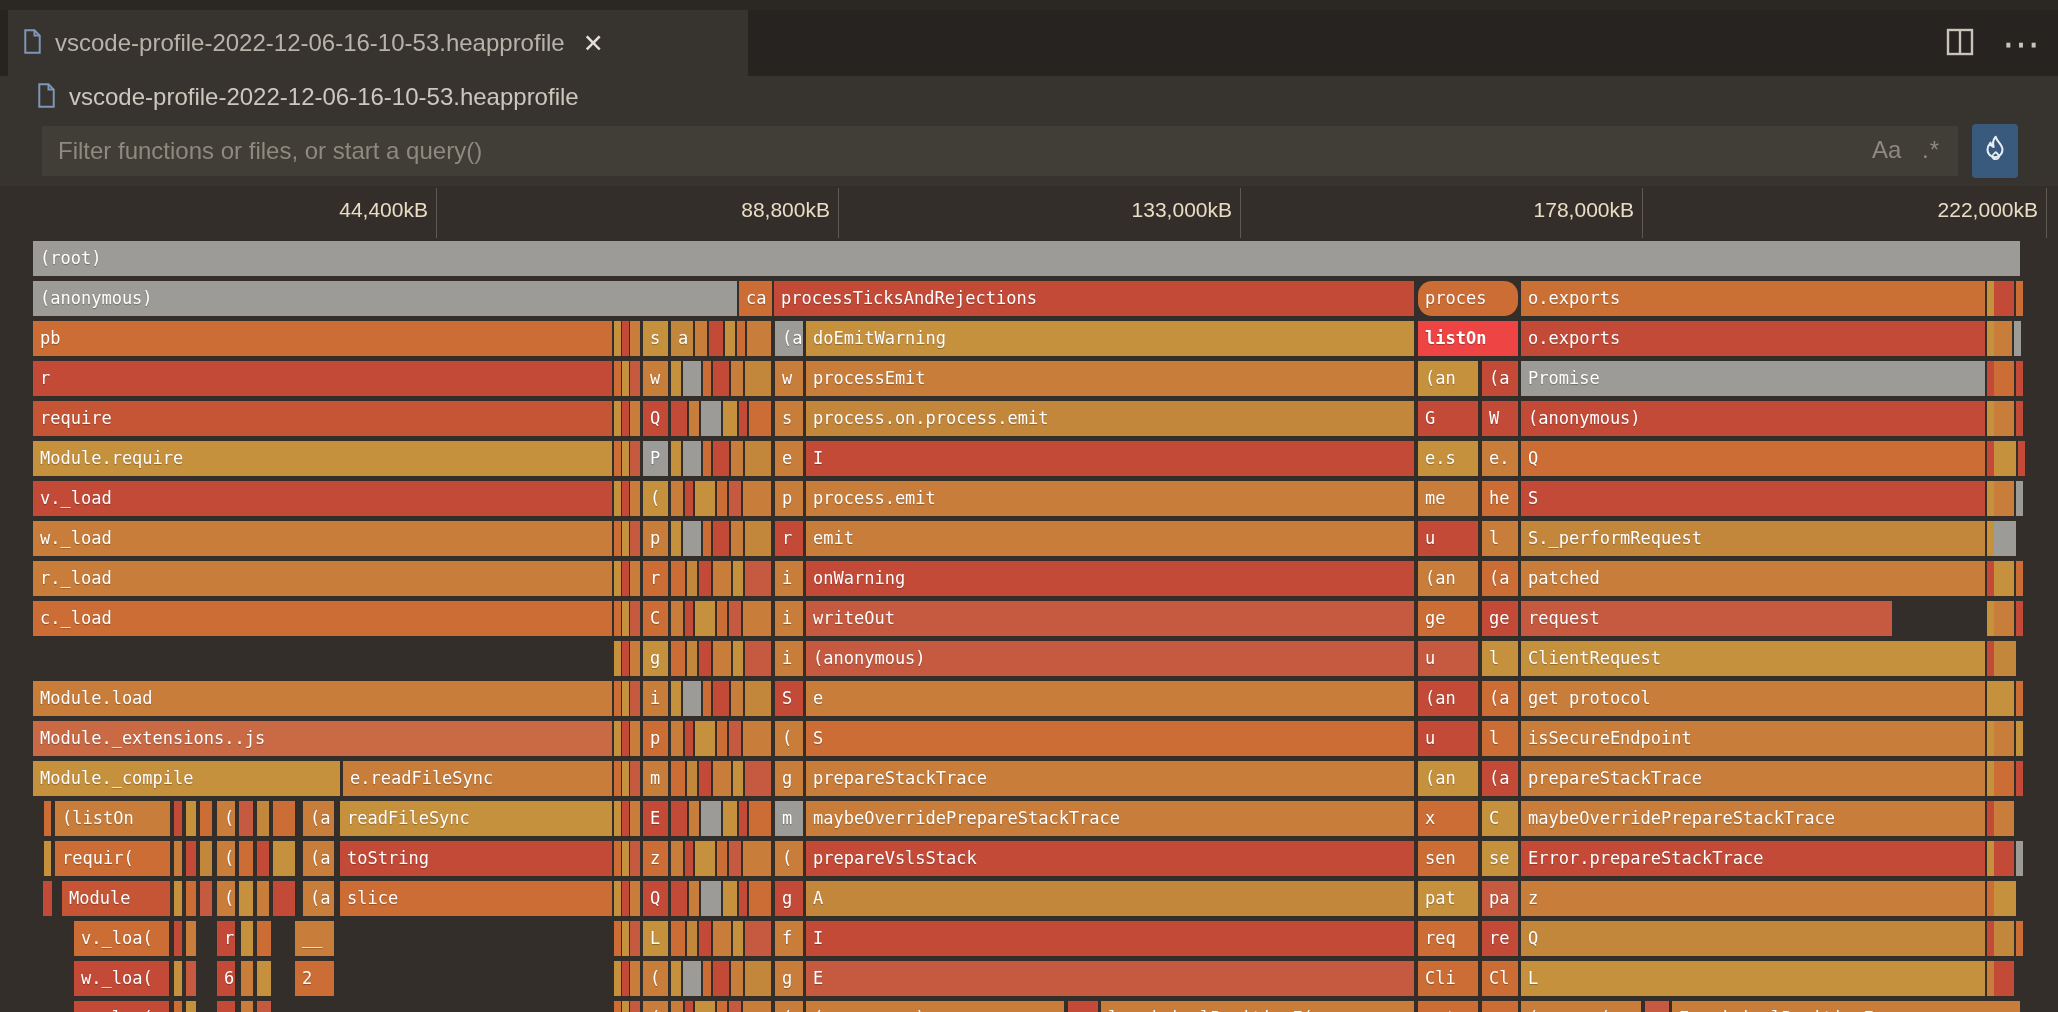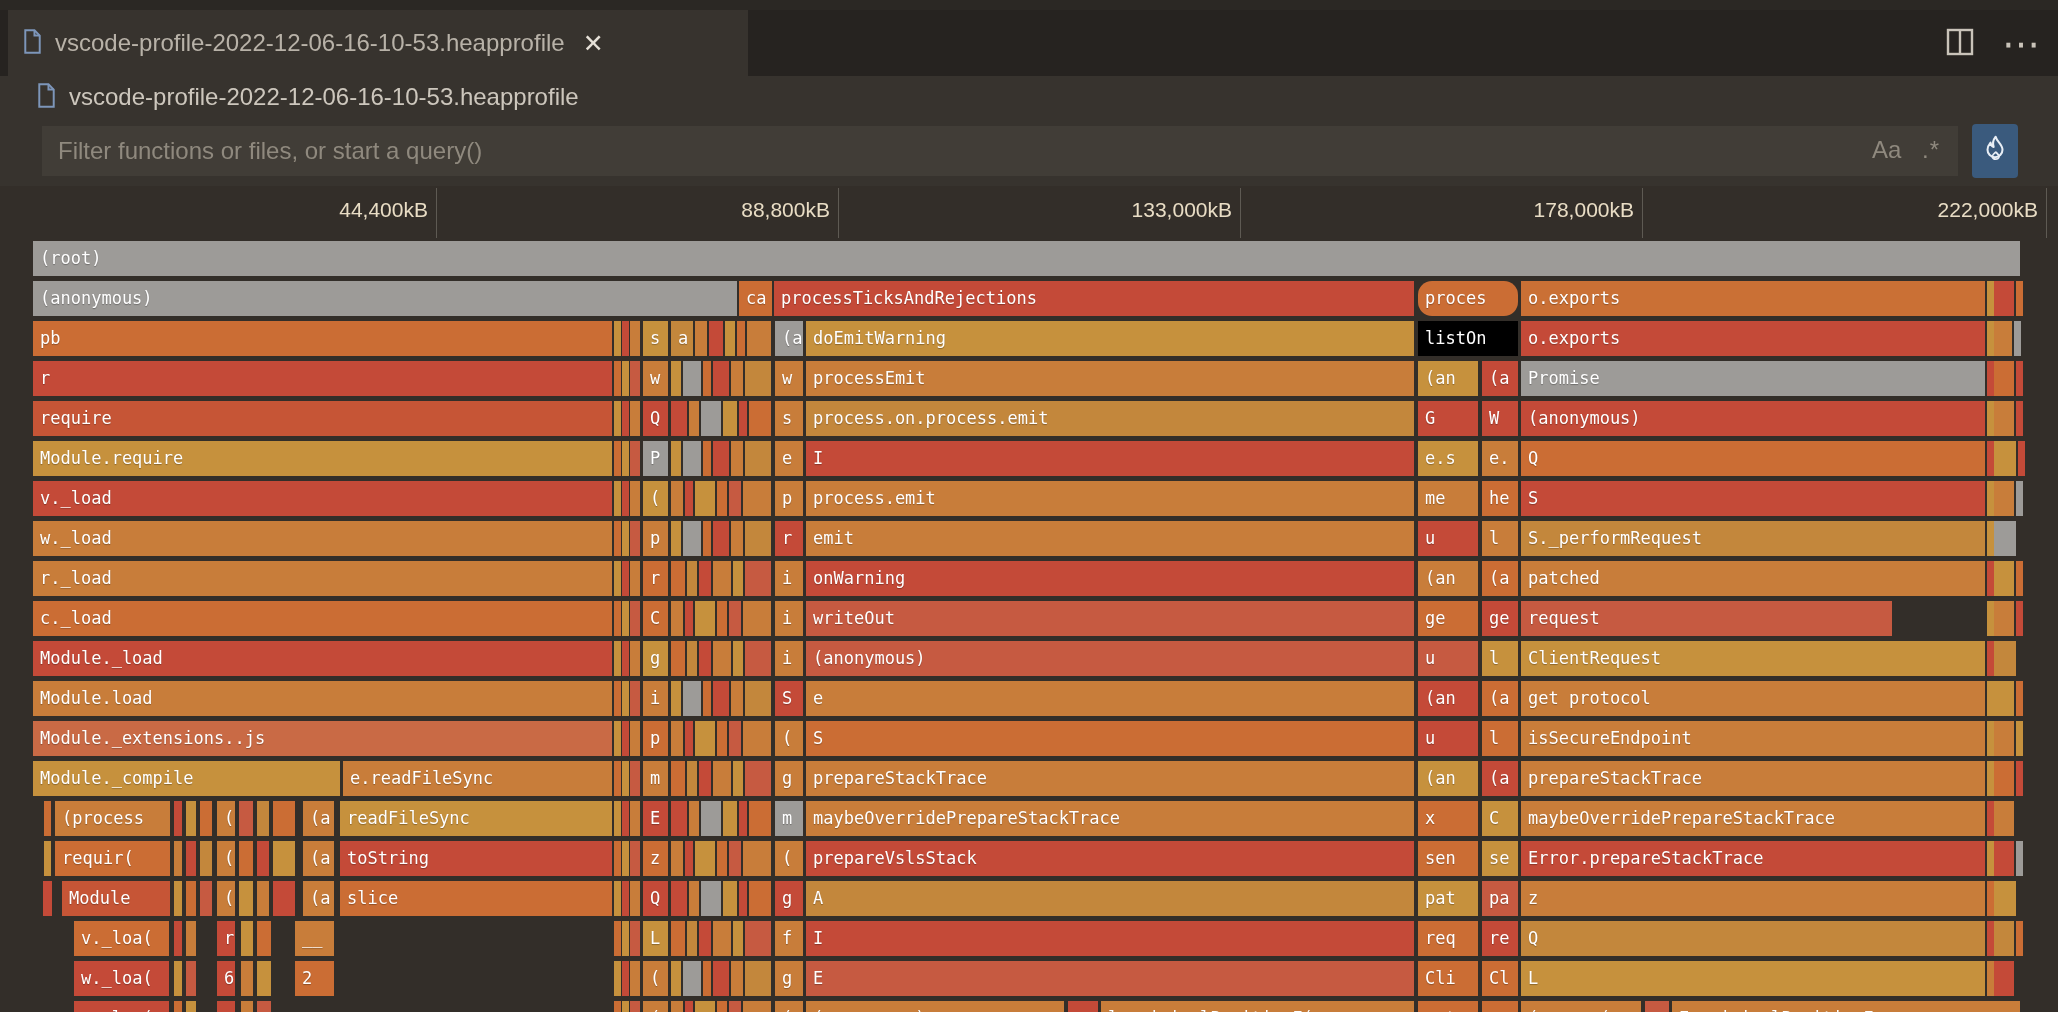--- a/index.html
+++ b/index.html
@@ -125,21 +125,21 @@
         <div class="fcell" style="left: 630px; width: 10px; background: rgb(200, 125, 58);"></div>
         <div class="fcell" style="left: 643px; width: 25px; background: rgb(198, 145, 61);">s</div>
         <div class="fcell" style="left: 671px; width: 22px; background: rgb(195, 135, 60);">a</div>
         <div class="fcell" style="left: 695px; width: 12px; background: rgb(200, 125, 58);"></div>
         <div class="fcell" style="left: 709px; width: 14px; background: rgb(196, 74, 56);"></div>
         <div class="fcell" style="left: 725px; width: 10px; background: rgb(198, 145, 61);"></div>
         <div class="fcell" style="left: 737px; width: 8px; background: rgb(203, 109, 52);"></div>
         <div class="fcell" style="left: 747px; width: 24px; background: rgb(200, 125, 58);"></div>
         <div class="fcell" style="left: 775px; width: 28px; background: rgb(157, 155, 152);">(a</div>
         <div class="fcell" style="left: 806px; width: 608px; background: rgb(198, 145, 61);">doEmitWarning</div>
-        <div class="fcell" style="left: 1418px; width: 100px; background: #000000;">listOn</div>
+        <div class="fcell" style="left: 1418px; width: 100px; background: #ef4444; font-weight: bold;">listOn</div>
         <div class="fcell" style="left: 1521px; width: 464px; background: rgb(196, 74, 56);">o.exports</div>
         <div class="fcell" style="left: 1987px; width: 5px; background: rgb(198, 145, 61);"></div>
         <div class="fcell" style="left: 1994px; width: 18px; background: rgb(200, 125, 58);"></div>
         <div class="fcell" style="left: 2014px; width: 6px; background: rgb(157, 155, 152);"></div>
       </div>
       <div class="frow" style="top: 175px;">
         <div class="fcell" style="left: 33px; width: 579px; background: rgb(196, 74, 56);">r</div>
         <div class="fcell" style="left: 614px; width: 6px; background: rgb(203, 109, 52);"></div>
         <div class="fcell" style="left: 622px; width: 6px; background: rgb(198, 145, 61);"></div>
         <div class="fcell" style="left: 630px; width: 10px; background: rgb(198, 90, 65);"></div>
@@ -278,21 +278,20 @@
         <div class="fcell" style="left: 775px; width: 28px; background: rgb(200, 125, 58);">i</div>
         <div class="fcell" style="left: 806px; width: 608px; background: rgb(198, 90, 65);">writeOut</div>
         <div class="fcell" style="left: 1418px; width: 60px; background: rgb(203, 109, 52);">ge</div>
         <div class="fcell" style="left: 1482px; width: 36px; background: rgb(196, 74, 56);">ge</div>
         <div class="fcell" style="left: 1521px; width: 371px; background: rgb(198, 90, 65);">request</div>
         <div class="fcell" style="left: 1987px; width: 5px; background: rgb(198, 145, 61);"></div>
         <div class="fcell" style="left: 1994px; width: 20px; background: rgb(200, 125, 58);"></div>
         <div class="fcell" style="left: 2016px; width: 4px; background: rgb(196, 74, 56);"></div>
       </div>
       <div class="frow" style="top: 455px;">
-        <div class="fcell" style="left: 33px; width: 579px; background: rgb(196, 74, 56);">Module._load</div>
         <div class="fcell" style="left: 614px; width: 6px; background: rgb(198, 145, 61);"></div>
         <div class="fcell" style="left: 622px; width: 6px; background: rgb(196, 74, 56);"></div>
         <div class="fcell" style="left: 630px; width: 10px; background: rgb(200, 125, 58);"></div>
         <div class="fcell" style="left: 643px; width: 25px; background: rgb(198, 145, 61);">g</div>
         <div class="fcell" style="left: 671px; width: 14px; background: rgb(203, 109, 52);"></div>
         <div class="fcell" style="left: 687px; width: 10px; background: rgb(195, 135, 60);"></div>
         <div class="fcell" style="left: 699px; width: 12px; background: rgb(196, 74, 56);"></div>
         <div class="fcell" style="left: 713px; width: 18px; background: rgb(200, 125, 58);"></div>
         <div class="fcell" style="left: 733px; width: 10px; background: rgb(198, 145, 61);"></div>
         <div class="fcell" style="left: 745px; width: 26px; background: rgb(198, 90, 65);"></div>
@@ -363,21 +362,21 @@
         <div class="fcell" style="left: 806px; width: 608px; background: rgb(200, 125, 58);">prepareStackTrace</div>
         <div class="fcell" style="left: 1418px; width: 60px; background: rgb(198, 145, 61);">(an</div>
         <div class="fcell" style="left: 1482px; width: 36px; background: rgb(196, 74, 56);">(a</div>
         <div class="fcell" style="left: 1521px; width: 464px; background: rgb(200, 125, 58);">prepareStackTrace</div>
         <div class="fcell" style="left: 1987px; width: 5px; background: rgb(198, 145, 61);"></div>
         <div class="fcell" style="left: 1994px; width: 20px; background: rgb(203, 109, 52);"></div>
         <div class="fcell" style="left: 2016px; width: 4px; background: rgb(196, 74, 56);"></div>
       </div>
       <div class="frow" style="top: 615px;">
         <div class="fcell" style="left: 44px; width: 7px; background: rgb(203, 109, 52);"></div>
-        <div class="fcell" style="left: 55px; width: 115px; background: rgb(200, 125, 58);">(process</div>
+        <div class="fcell" style="left: 55px; width: 115px; background: rgb(200, 125, 58);">(listOn</div>
         <div class="fcell" style="left: 174px; width: 8px; background: rgb(196, 74, 56);"></div>
         <div class="fcell" style="left: 186px; width: 10px; background: rgb(198, 145, 61);"></div>
         <div class="fcell" style="left: 200px; width: 12px; background: rgb(203, 109, 52);"></div>
         <div class="fcell" style="left: 217px; width: 18px; background: rgb(200, 125, 58);">(</div>
         <div class="fcell" style="left: 239px; width: 14px; background: rgb(198, 90, 65);"></div>
         <div class="fcell" style="left: 257px; width: 12px; background: rgb(195, 135, 60);"></div>
         <div class="fcell" style="left: 273px; width: 22px; background: rgb(203, 109, 52);"></div>
         <div class="fcell" style="left: 303px; width: 31px; background: rgb(200, 125, 58);">(a</div>
         <div class="fcell" style="left: 340px; width: 272px; background: rgb(198, 145, 61);">readFileSync</div>
         <div class="fcell" style="left: 614px; width: 6px; background: rgb(198, 145, 61);"></div>

